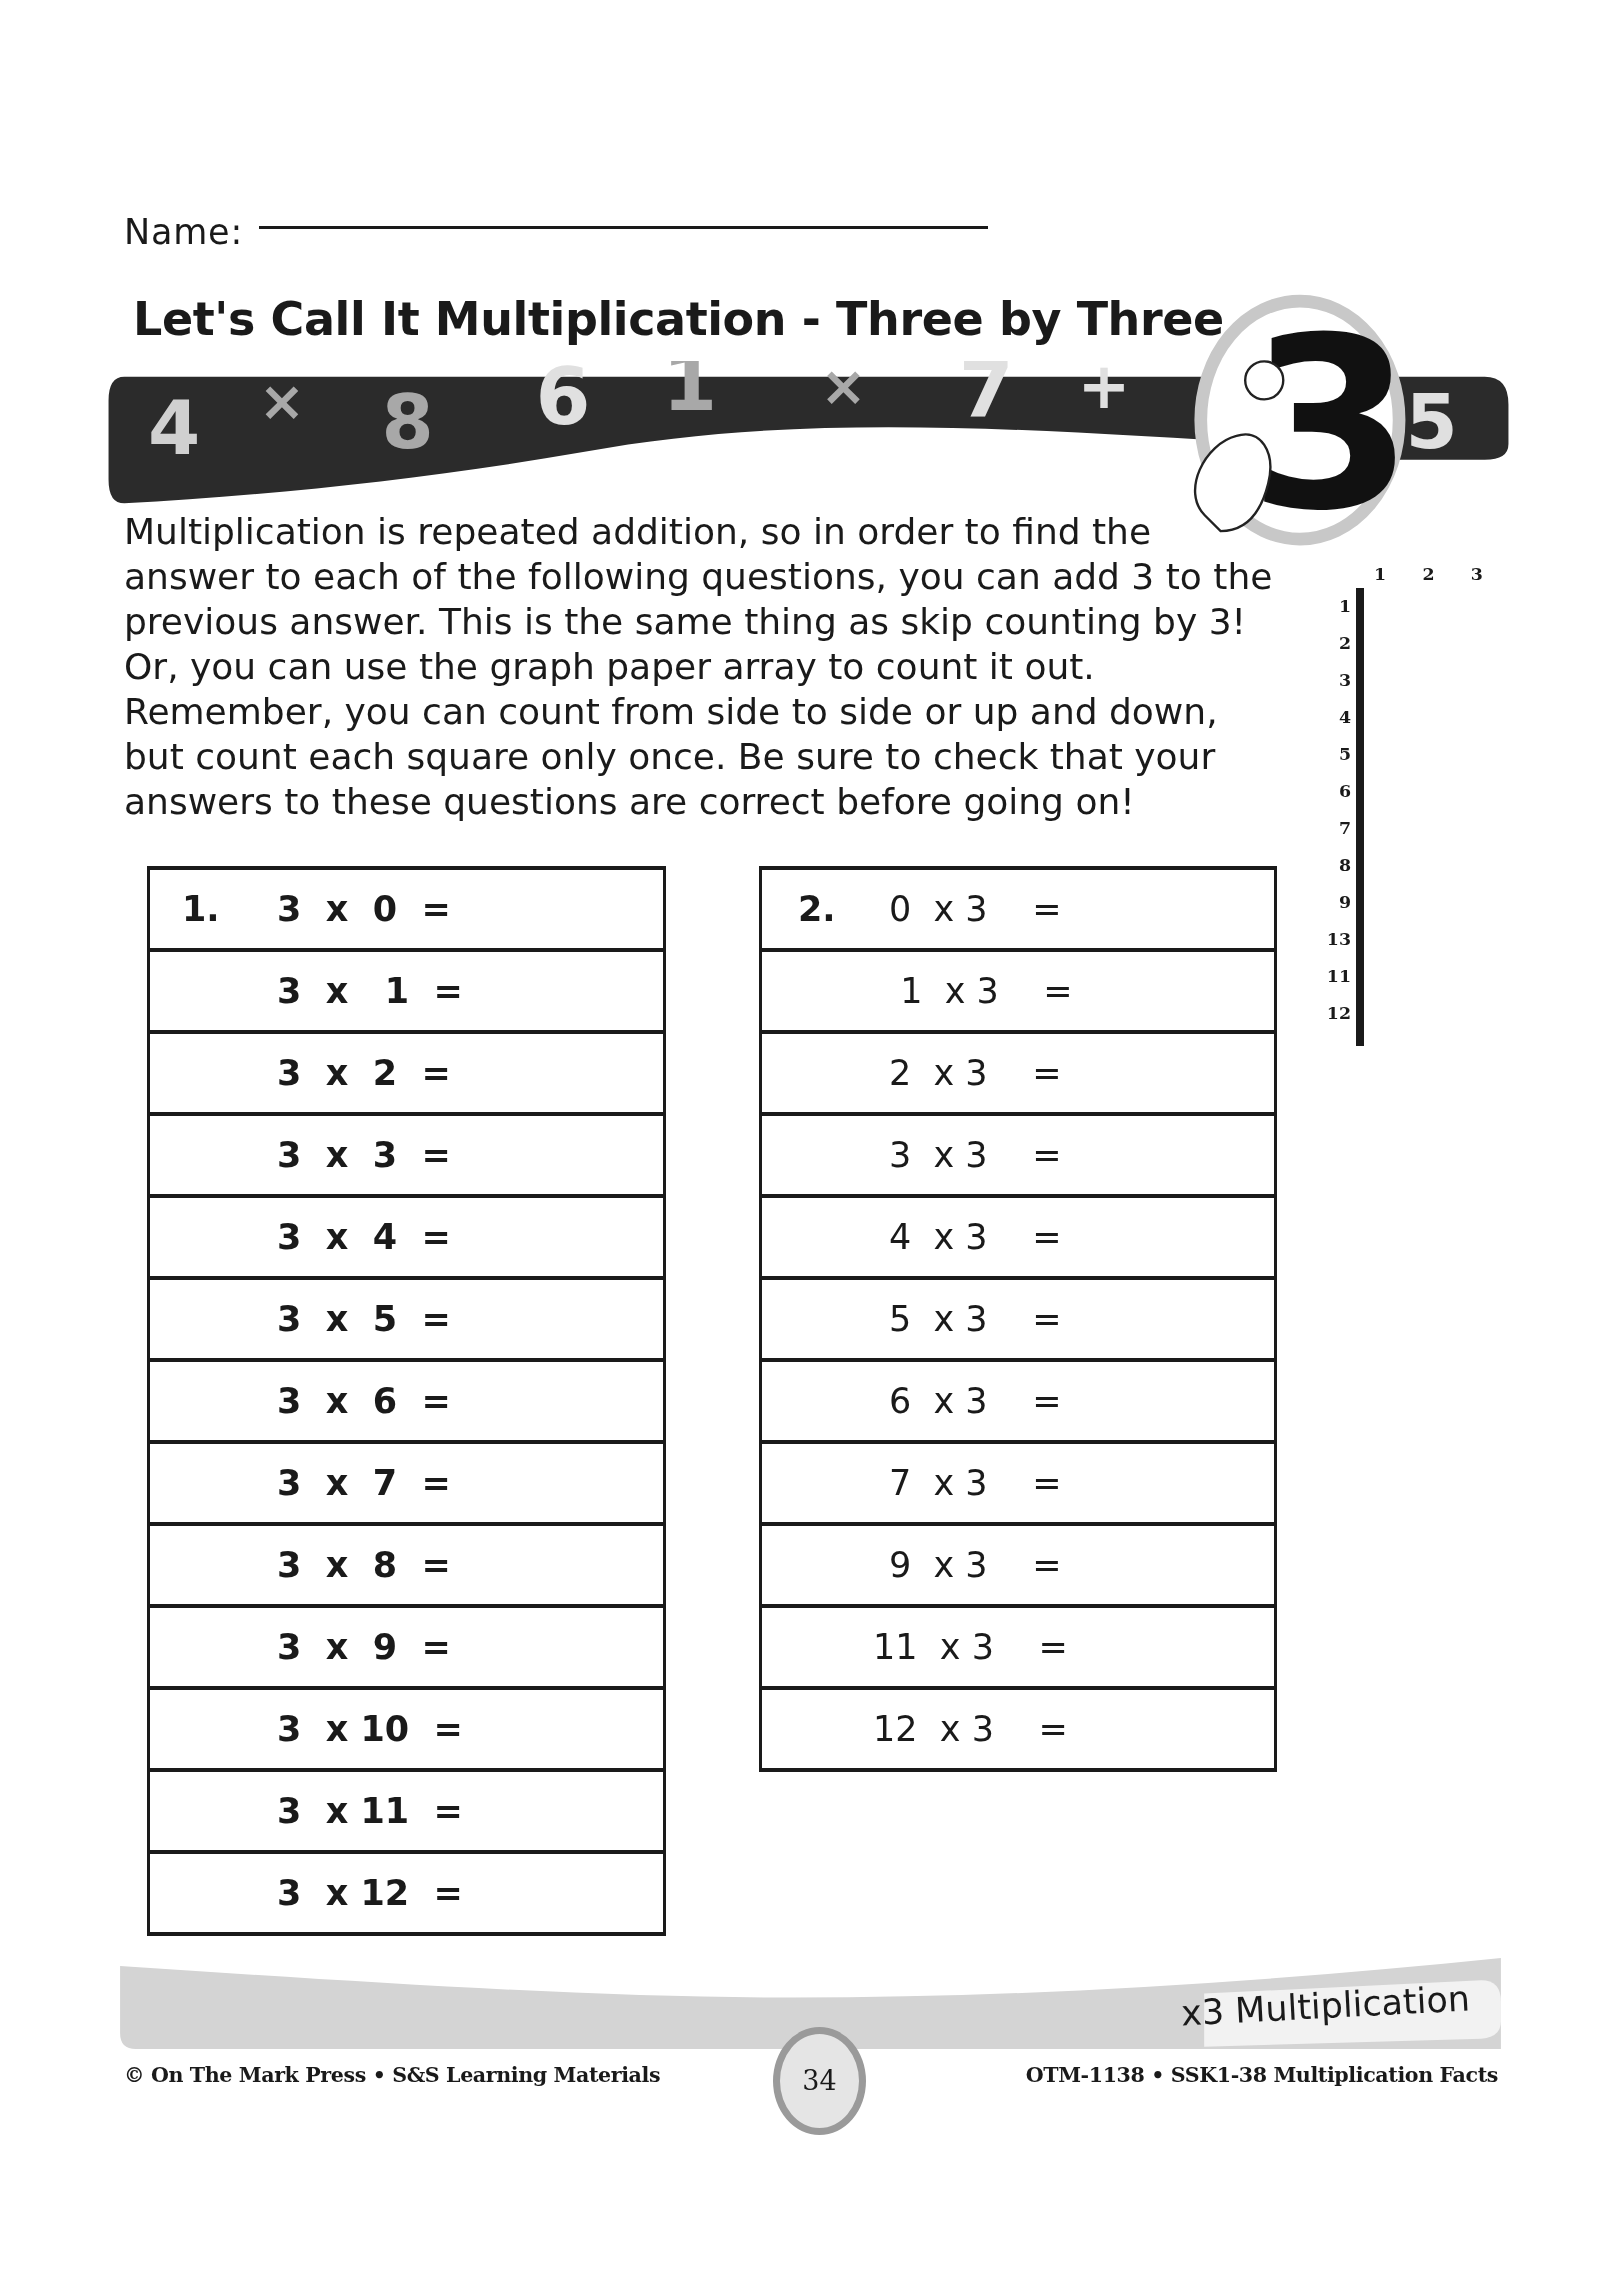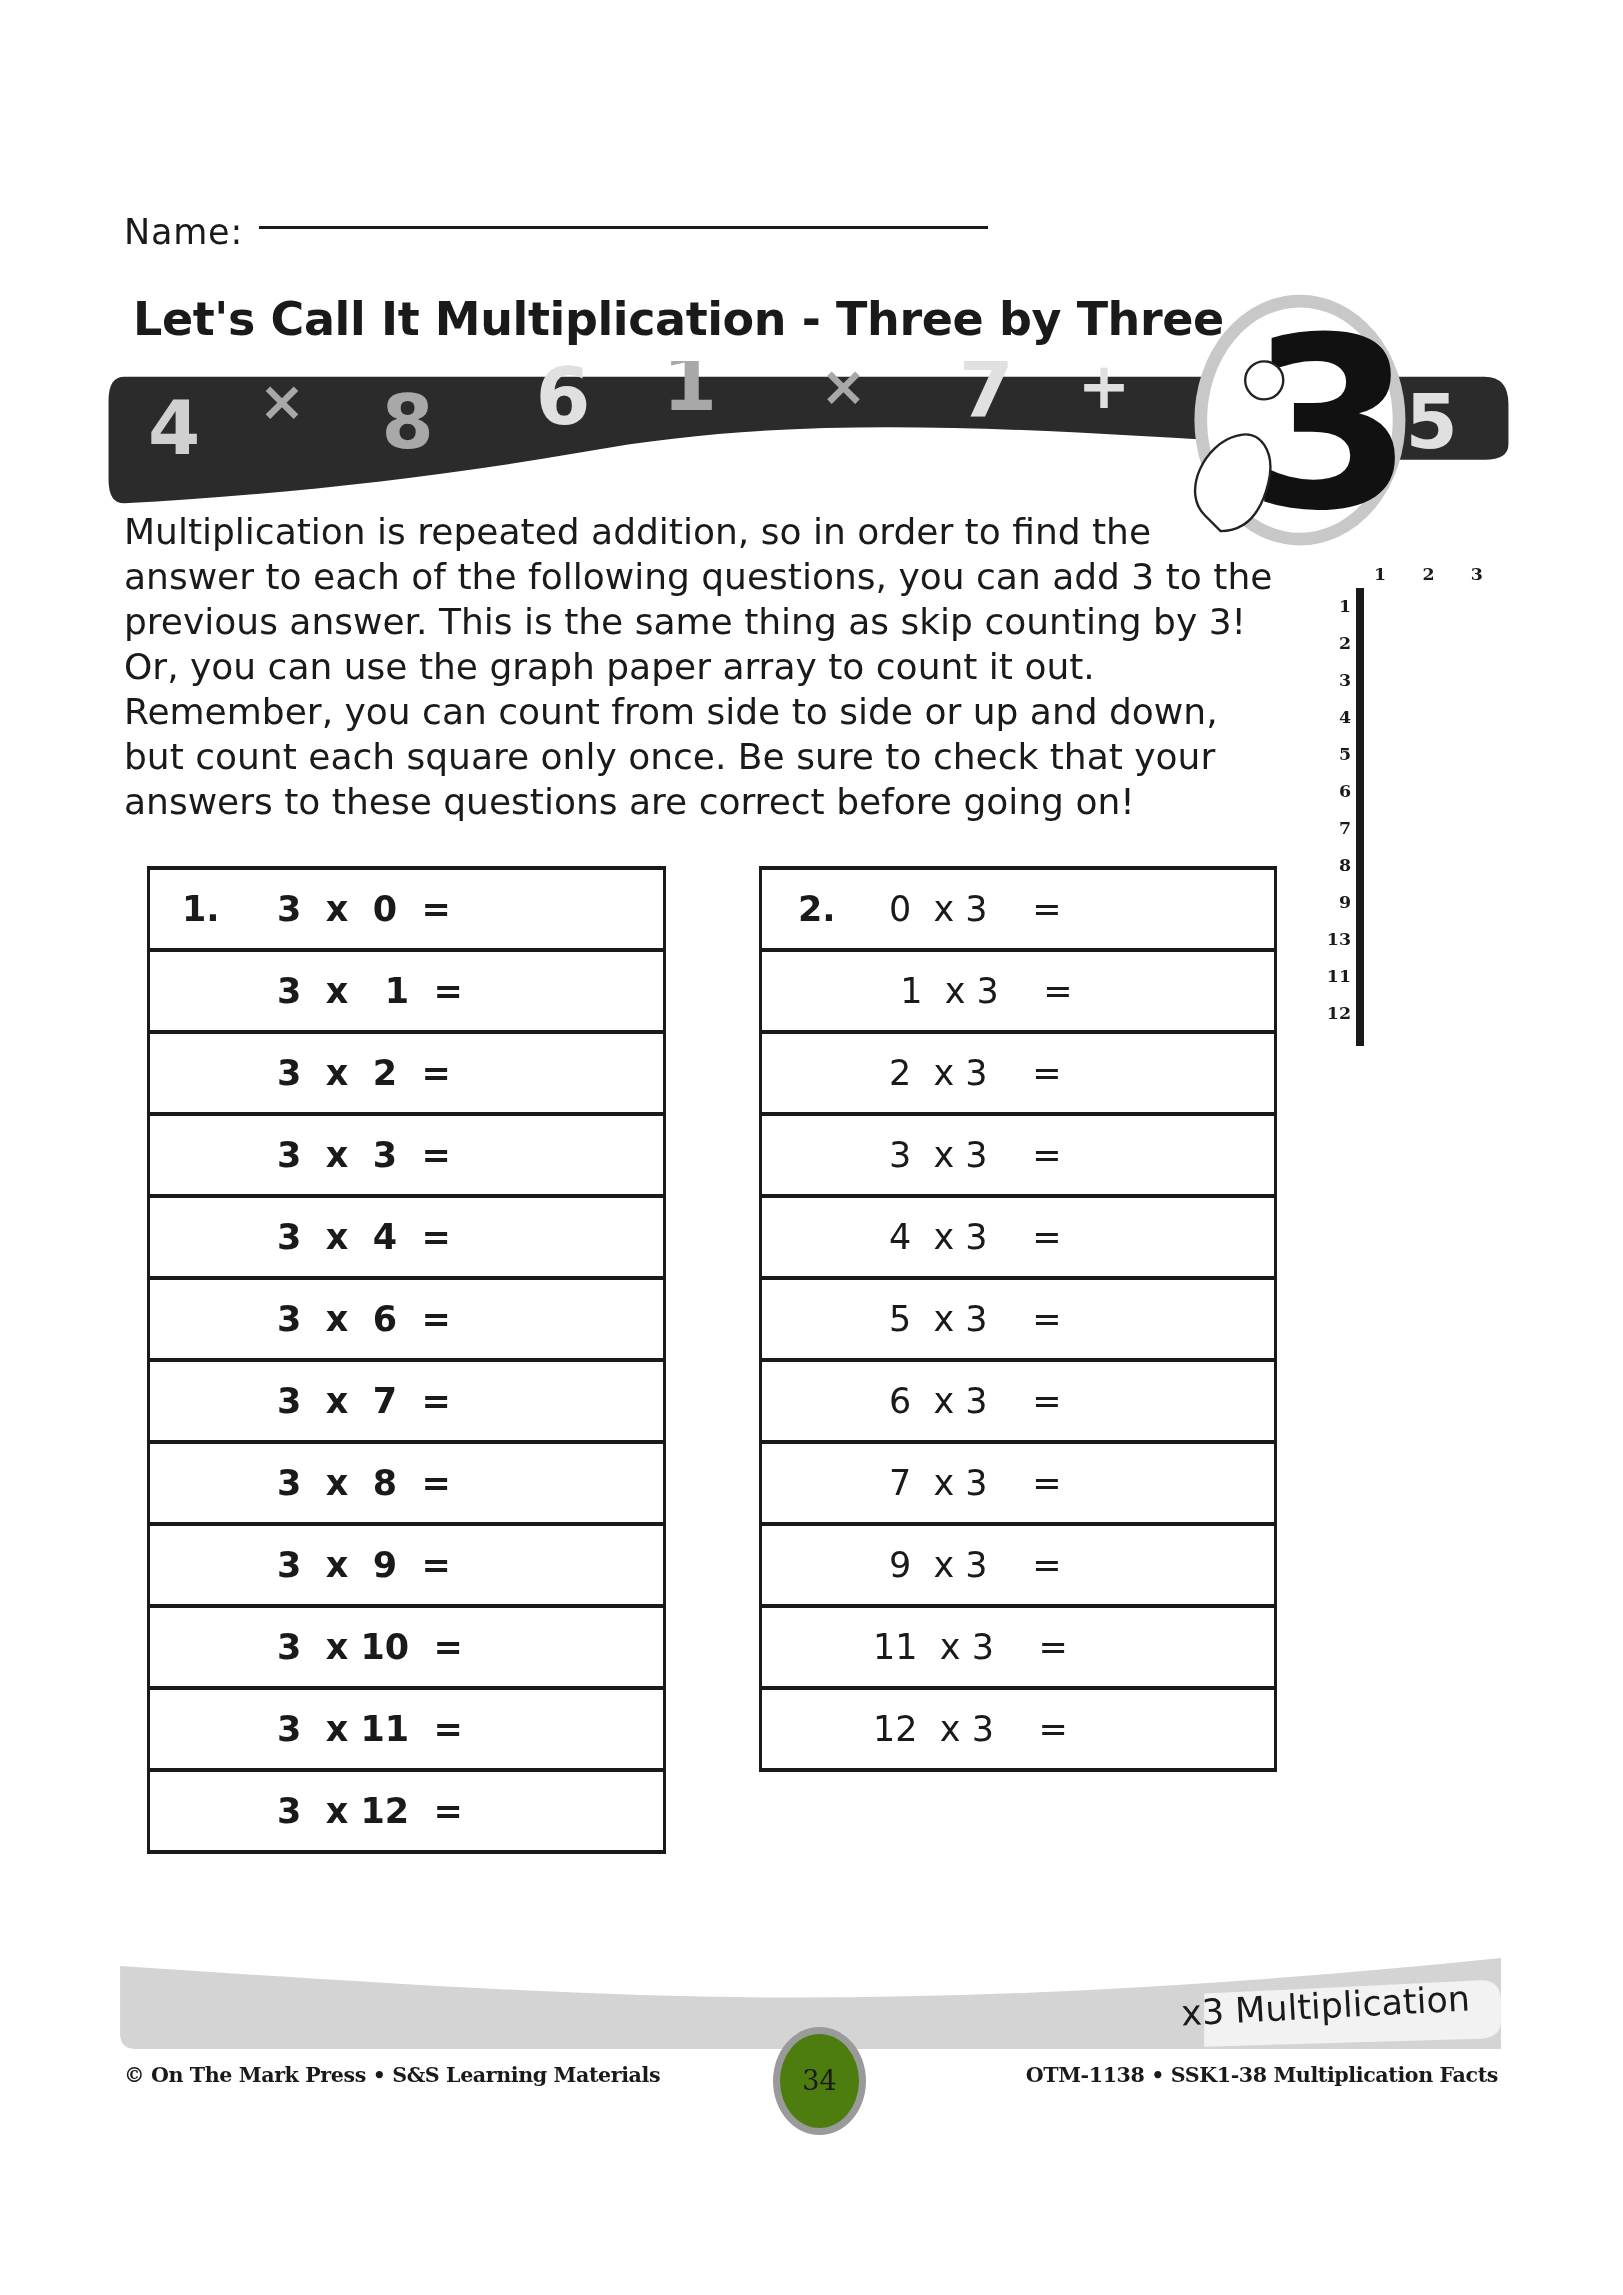--- a/index.html
+++ b/index.html
@@ -33,21 +33,21 @@
   .q { position: absolute; top: 50%; transform: translateY(-50%); white-space: pre; }
   .t1 .qnum { left: 32px; font-weight: bold; }
   .t1 .qexpr { left: 127px; font-weight: bold; }
   .t2 .qnum { left: 36px; font-weight: bold; }
   .t2 .qexpr { left: 103px; }
 
   .footer-band { position: absolute; left: 119px; top: 1958px; width: 1383px; height: 91px; }
   .footer-tag { position: absolute; left: 1181px; top: 1986px; font-size: 35px; transform: rotate(-3deg); }
   .footer-left { position: absolute; left: 124px; top: 2063px; font-family: "DejaVu Serif", serif; font-weight: bold; font-size: 20.6px; letter-spacing: -0.4px; }
   .footer-right { position: absolute; right: 125px; top: 2063px; font-family: "DejaVu Serif", serif; font-weight: bold; font-size: 20.6px; letter-spacing: -0.4px; }
-  .page-num { position: absolute; left: 773px; top: 2027px; width: 79px; height: 94px; border: 7.1px solid #9a9a9a; border-radius: 50%; background: #4d7c0f; text-align: center; line-height: 94px; font-family: "DejaVu Serif", serif; font-size: 27px; box-sizing: content-box; }
+  .page-num { position: absolute; left: 773px; top: 2027px; width: 79px; height: 94px; border: 7.1px solid #9a9a9a; border-radius: 50%; background: #e5e5e5; text-align: center; line-height: 94px; font-family: "DejaVu Serif", serif; font-size: 27px; box-sizing: content-box; }
 </style>
 </head>
 <body>
 
 <div class="name-row">
   <span class="name-label">Name:</span>
   <span class="name-line"></span>
 </div>
 
 <div class="title">Let's Call It Multiplication - Three by Three</div>
@@ -188,20 +188,25 @@
           <span class="q qexpr">3  x  3  =</span>
         </td>
       </tr>
   <tr>
         <td>
           <span class="q qexpr">3  x  4  =</span>
         </td>
       </tr>
   <tr>
         <td>
+          <span class="q qexpr">3  x  5  =</span>
+        </td>
+      </tr>
+  <tr>
+        <td>
           <span class="q qexpr">3  x  6  =</span>
         </td>
       </tr>
   <tr>
         <td>
           <span class="q qexpr">3  x  7  =</span>
         </td>
       </tr>
   <tr>
         <td>

